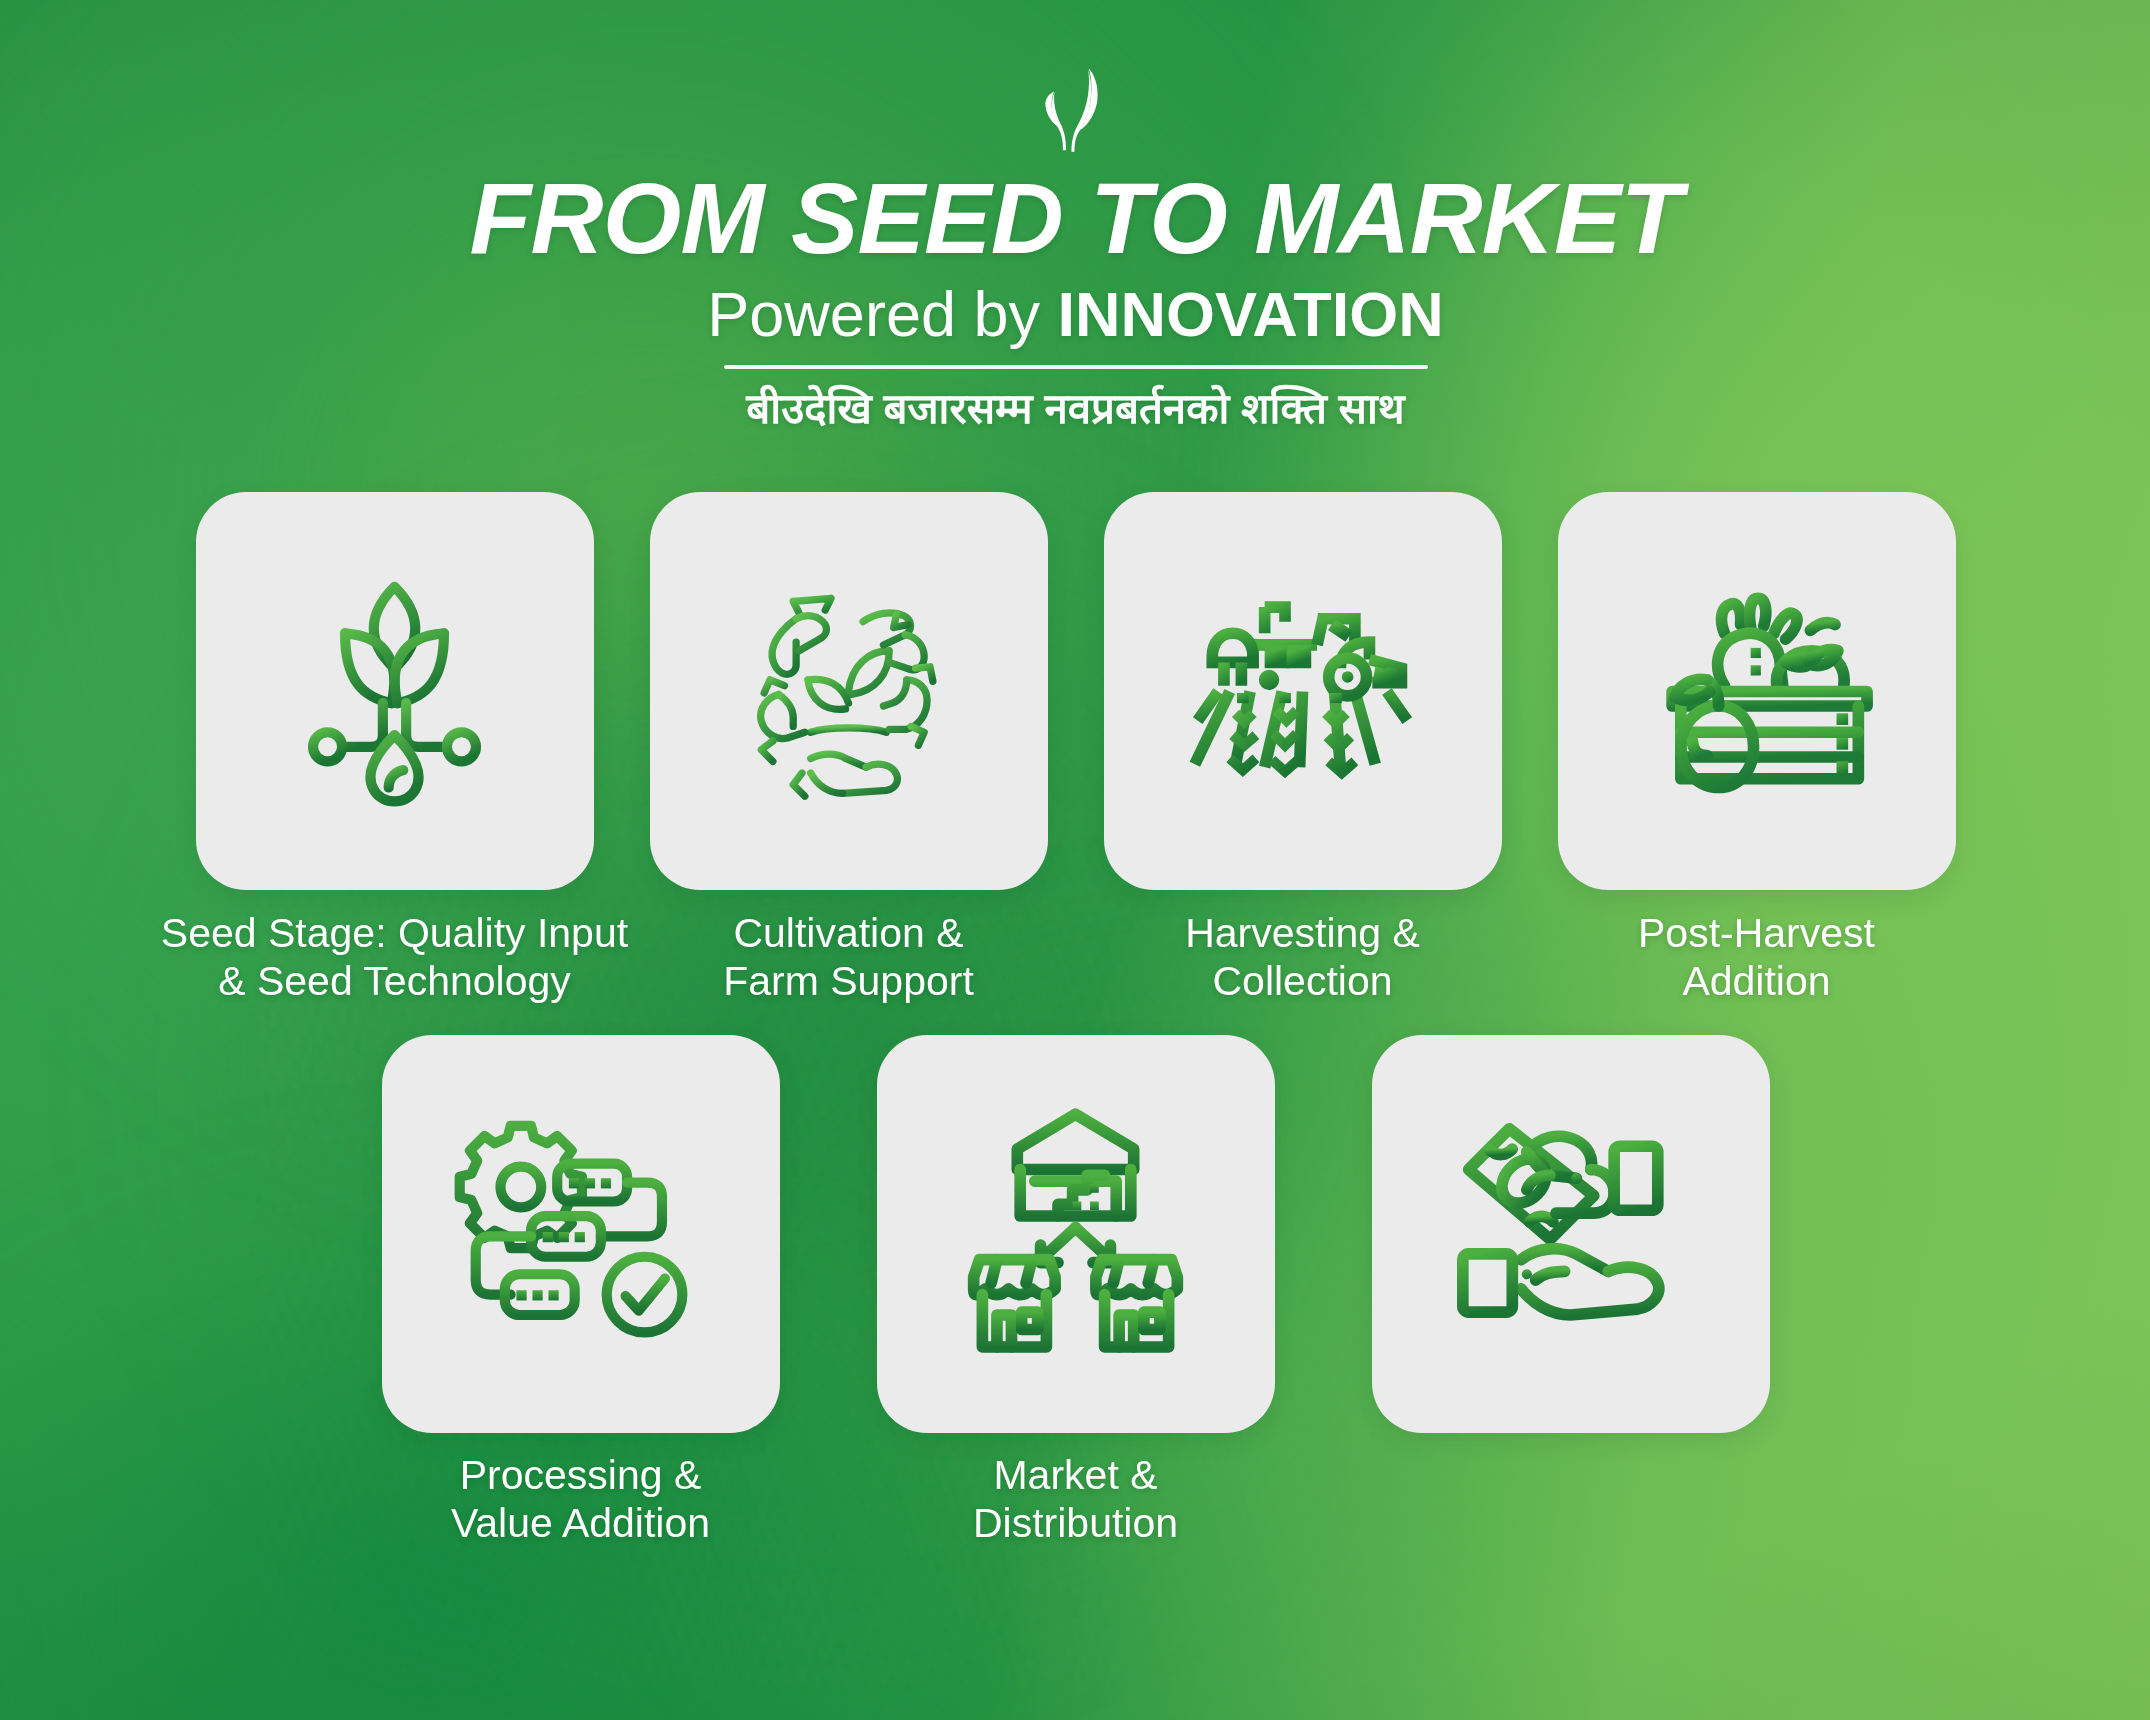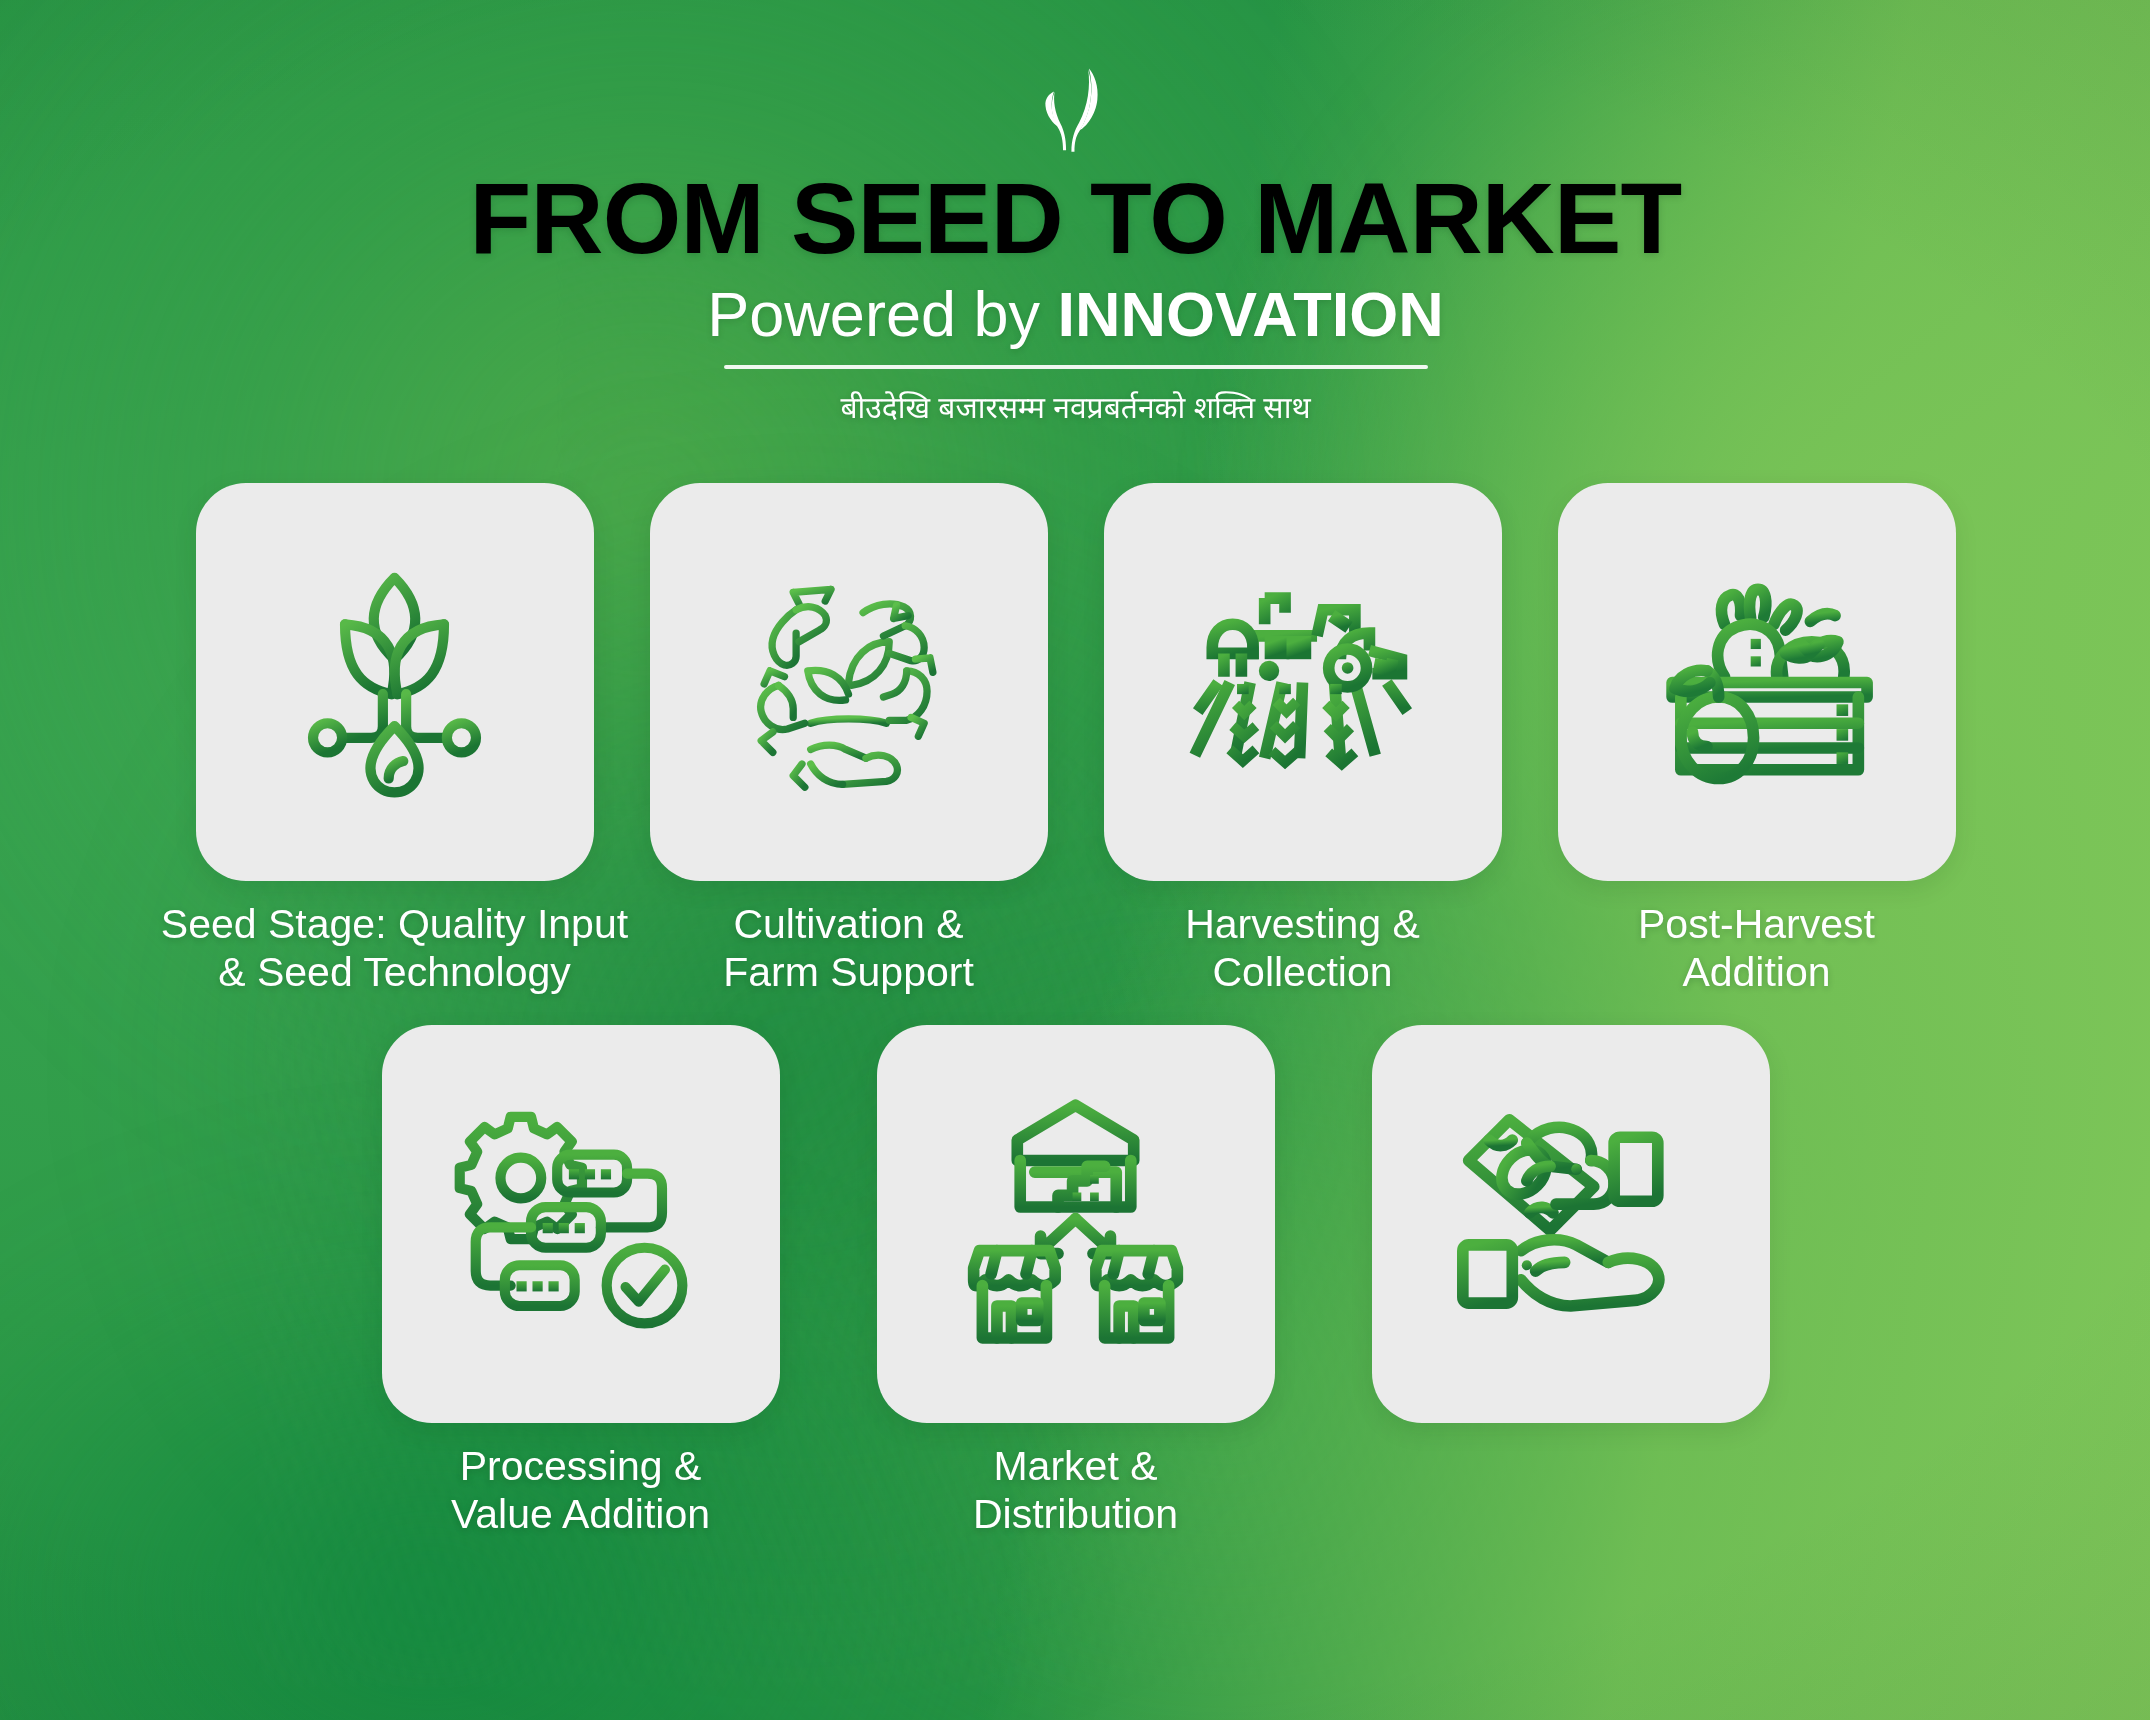--- a/index.html
+++ b/index.html
@@ -70,48 +70,49 @@
     background:radial-gradient(110% 90% at 45% 50%, rgba(0,0,0,0) 55%, rgba(0,45,18,0.16) 100%);
   }
 
   
   #page { position:relative; z-index:2; width:2151px; height:1721px; }
 
   
   .header { padding-top:66px; text-align:center; }
   .leaf-mark { width:122px; height:92px; margin:0 auto 9.2px; display:block; }
   .title {
-    color:#000000;
+    color:#ffffff;
     font-size:101px;
     line-height:1.02;
     font-weight:bold;
     letter-spacing:-0.8px;
     text-shadow:0 2.3px 7.6px rgba(0,50,20,.18);
+    font-style:italic;
   }
   .subtitle {
     color:#ffffff;
     font-size:63px;
     line-height:1.14;
     font-weight:normal;
     margin-top:9.2px;
     text-shadow:0 2.3px 6.9px rgba(0,50,20,.16);
   }
   .subtitle .strong { font-weight:bold; }
   .divider {
     width:704px; height:3.8px;
     background:rgba(255,255,255,.92);
     margin:13.8px auto 0;
     border-radius:2.3px;
   }
   .nepali {
     color:#ffffff;
-    font-size:30px;
+    font-size:42px;
     line-height:1.35;
-    margin-top:19px;
-    font-weight:normal;
+    margin-top:12px;
+    font-weight:bold;
     text-shadow:0 1.5px 6.1px rgba(0,50,20,.18);
   }
 
   
   .row { display:flex; justify-content:center; }
   .row-1 { margin-top:55px; gap:56px; }
   .row-2 { margin-top:29px; gap:97px; }
 
   .stage { width:398px; display:flex; flex-direction:column; align-items:center; }
 

